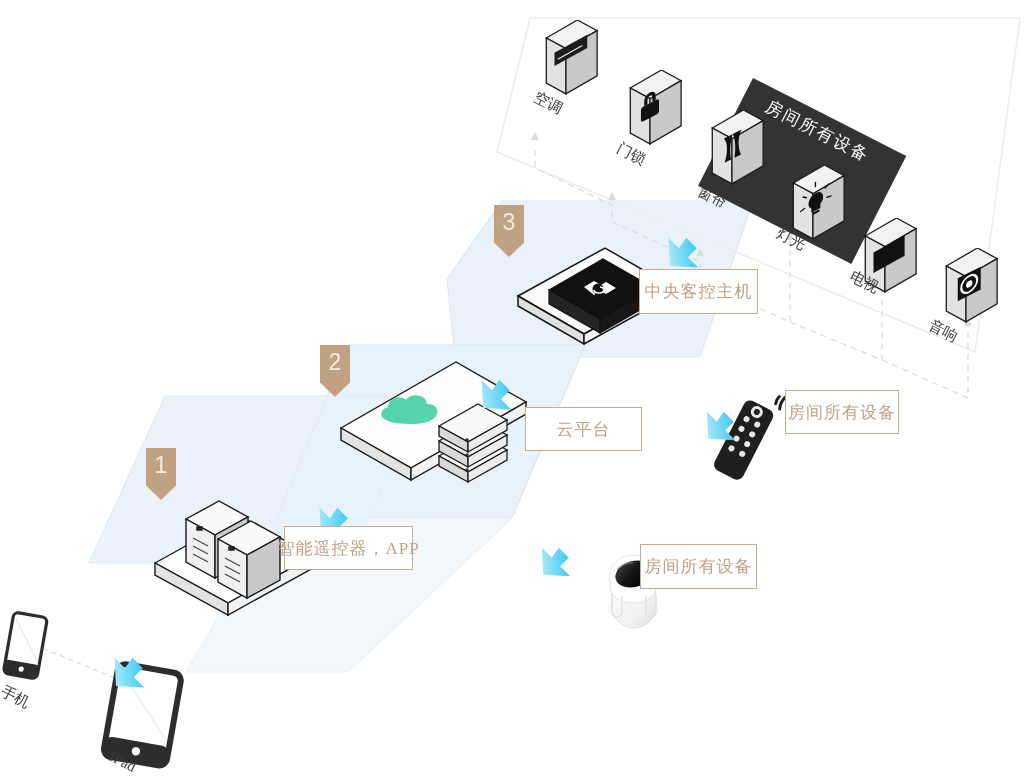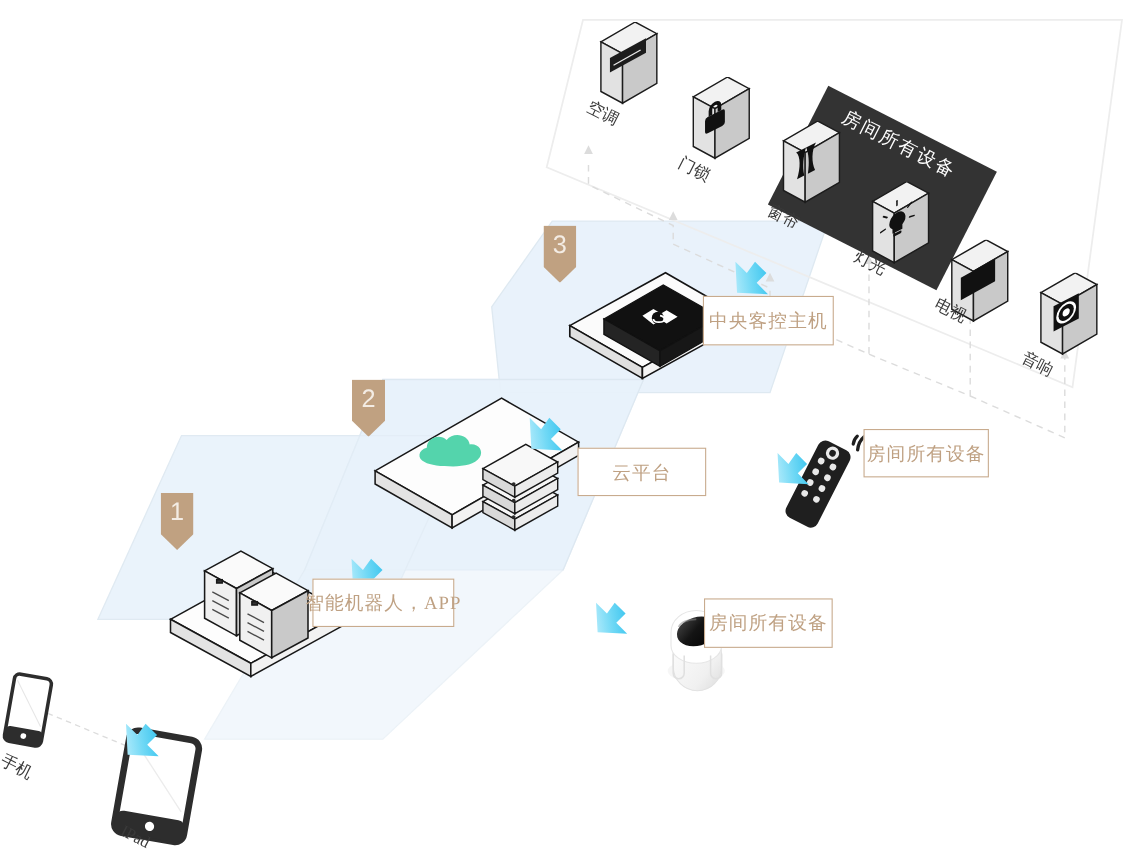--- a/index.html
+++ b/index.html
@@ -315,19 +315,19 @@
   <div class="devlabel" style="left:855px;top:267px;">电视</div>
   <div class="devlabel" style="left:934px;top:316px;">音响</div>
 
   <div class="enlabel" style="left:6px;top:682px;">手机</div>
   <div class="enlabel" style="left:114px;top:748px;">IPad</div>
 
   <div class="pennant" style="left:146px;top:448px;">1</div>
   <div class="pennant" style="left:320px;top:345px;">2</div>
   <div class="pennant" style="left:494px;top:205px;">3</div>
 
-  <div class="callout" style="left:284px;top:526px;width:127px;height:42px;">智能机器人，APP</div>
+  <div class="callout" style="left:284px;top:526px;width:127px;height:42px;">智能遥控器，APP</div>
   <div class="callout" style="left:485px;top:407px;width:115px;height:42px;margin-left:40px;">云平台</div>
   <div class="callout" style="left:639px;top:269px;width:117px;height:43px;">中央客控主机</div>
   <div class="callout" style="left:785px;top:390px;width:112px;height:42px;">房间所有设备</div>
   <div class="callout" style="left:640px;top:544px;width:115px;height:43px;">房间所有设备</div>
 
 </div>
 
 </body></html>

